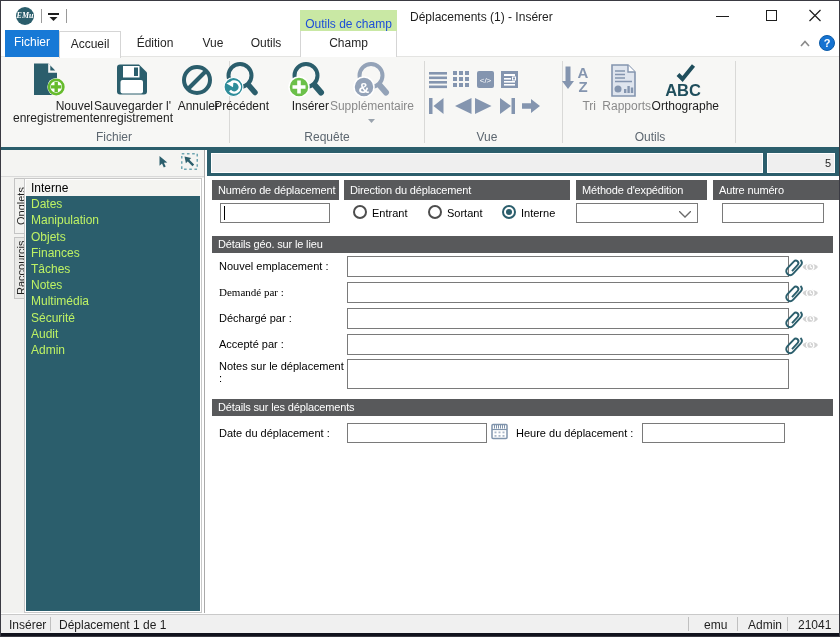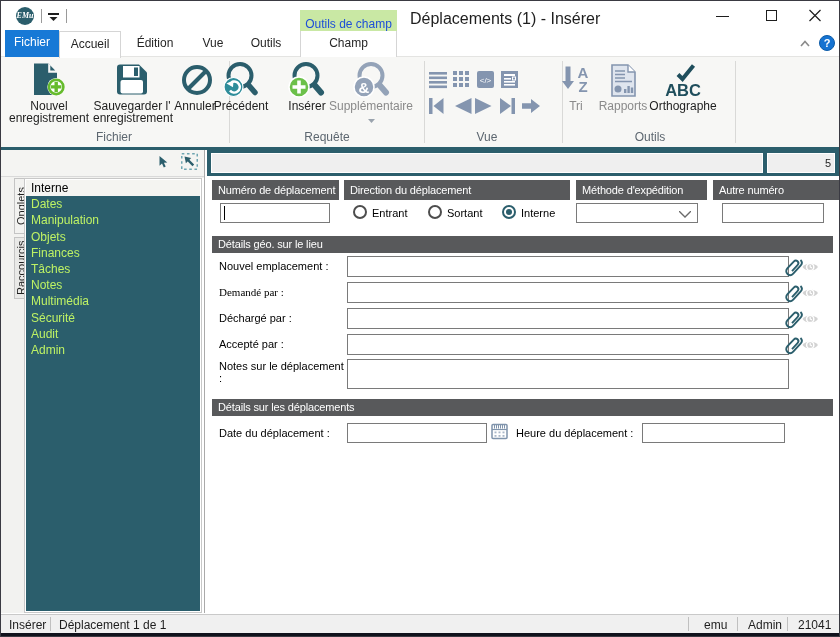--- a/index.html
+++ b/index.html
@@ -7,38 +7,38 @@
 body { font-family:"Liberation Sans", sans-serif; font-size:12px; color:#1e1e1e; background:#fff; position:relative; }
 .win { position:absolute; left:0; top:0; width:840px; height:637px;padding-left:40px; }
 .frame { position:absolute; left:0; top:0; width:840px; height:637px; border:1px solid #3a3a42; z-index:99; pointer-events:none; }
 
 
 .titlebar { position:absolute; left:0; top:0; width:840px; height:31px; background:#fff; }
 .emu-logo { position:absolute; left:16px; top:7px; width:18px; height:18px; border-radius:50%; background:#2b5e6c; color:#fff; font-size:8px; text-align:center; line-height:18px; font-family:"Liberation Serif", serif; font-style:italic; font-weight:bold; }
 .qsep1 { position:absolute; left:41px; top:9px; width:1px; height:14px; background:#9a9a9a; }
 .qsep2 { position:absolute; left:66px; top:9px; width:1px; height:14px; background:#9a9a9a; }
 .qdrop { position:absolute; left:48px; top:13px; width:11px; height:8px; }
-.title-text { position:absolute; left:410px; top:10px; font-size:16px; color:#1e1e1e; }
+.title-text { position:absolute; left:410px; top:10px; font-size:12px; color:#1e1e1e; }
 .ctx-head { position:absolute; left:300px; top:10px; width:97px; height:29px; background:#c9e8a4; color:#1d4ed8; text-align:center; line-height:28px; font-size:12px; }
 .winbtn { position:absolute; top:0; width:45px; height:31px; text-align:center; color:#1e1e1e; }
 
 
 .tabrow { position:absolute; left:0; top:31px; width:840px; height:26px; background:#fff; border-bottom:1px solid #e4e4e2; }
 .tab { position:absolute; top:0; height:26px; line-height:25px; text-align:center; font-size:12px; color:#262626; }
 .tab-fichier { left:5px; top:-1px; height:27px; width:54px; background:#1779d6; color:#fff; }
 .tab-accueil { left:59px; width:62px; background:#fff; border:1px solid #d5d5d5; border-bottom:none; height:27px; z-index:3; }
 .tab-champ { left:300px; width:97px; background:#fff; border-left:1px solid #d5d5d5; border-right:1px solid #d5d5d5; }
 
 
 .ribbon { position:absolute; left:0; top:57px; width:840px; height:90px; background:#f7f7f5; }
 .rgsep { position:absolute; top:4px; width:1px; height:82px; background:#d9d9d7; }
 .rlabel { position:absolute; bottom:3px; font-size:12px; color:#5d6770; text-align:center; }
 .bigbtn { position:absolute; top:3px; text-align:center; font-size:12px; color:#1e1e1e; }
 .bigbtn .ic { height:41px; display:flex; align-items:center; justify-content:center; }
-.bigbtn .cap { line-height:11.5px; }
+.bigbtn .cap { line-height:11.5px;text-align:right; }
 .bigbtn.dis { color:#8a8a8a; }
 
 
 .tealline { position:absolute; left:0; top:147px; width:840px; height:3px; background:#2b5e6c; }
 
 
 .main { position:absolute; left:0; top:150px; width:840px; height:464px; background:#fff; }
 .side-area { position:absolute; left:0; top:0; width:204px; height:463px; background:#f2f2f0; }
 .side-top { position:absolute; left:0; top:0; width:204px; height:27px; background:#f4f4f2; border-bottom:1px solid #d9d9d9; }
 .vtab { position:absolute; left:14px; width:13px; background:#ececea; border:1px solid #c4c4c4; border-right:none; }

